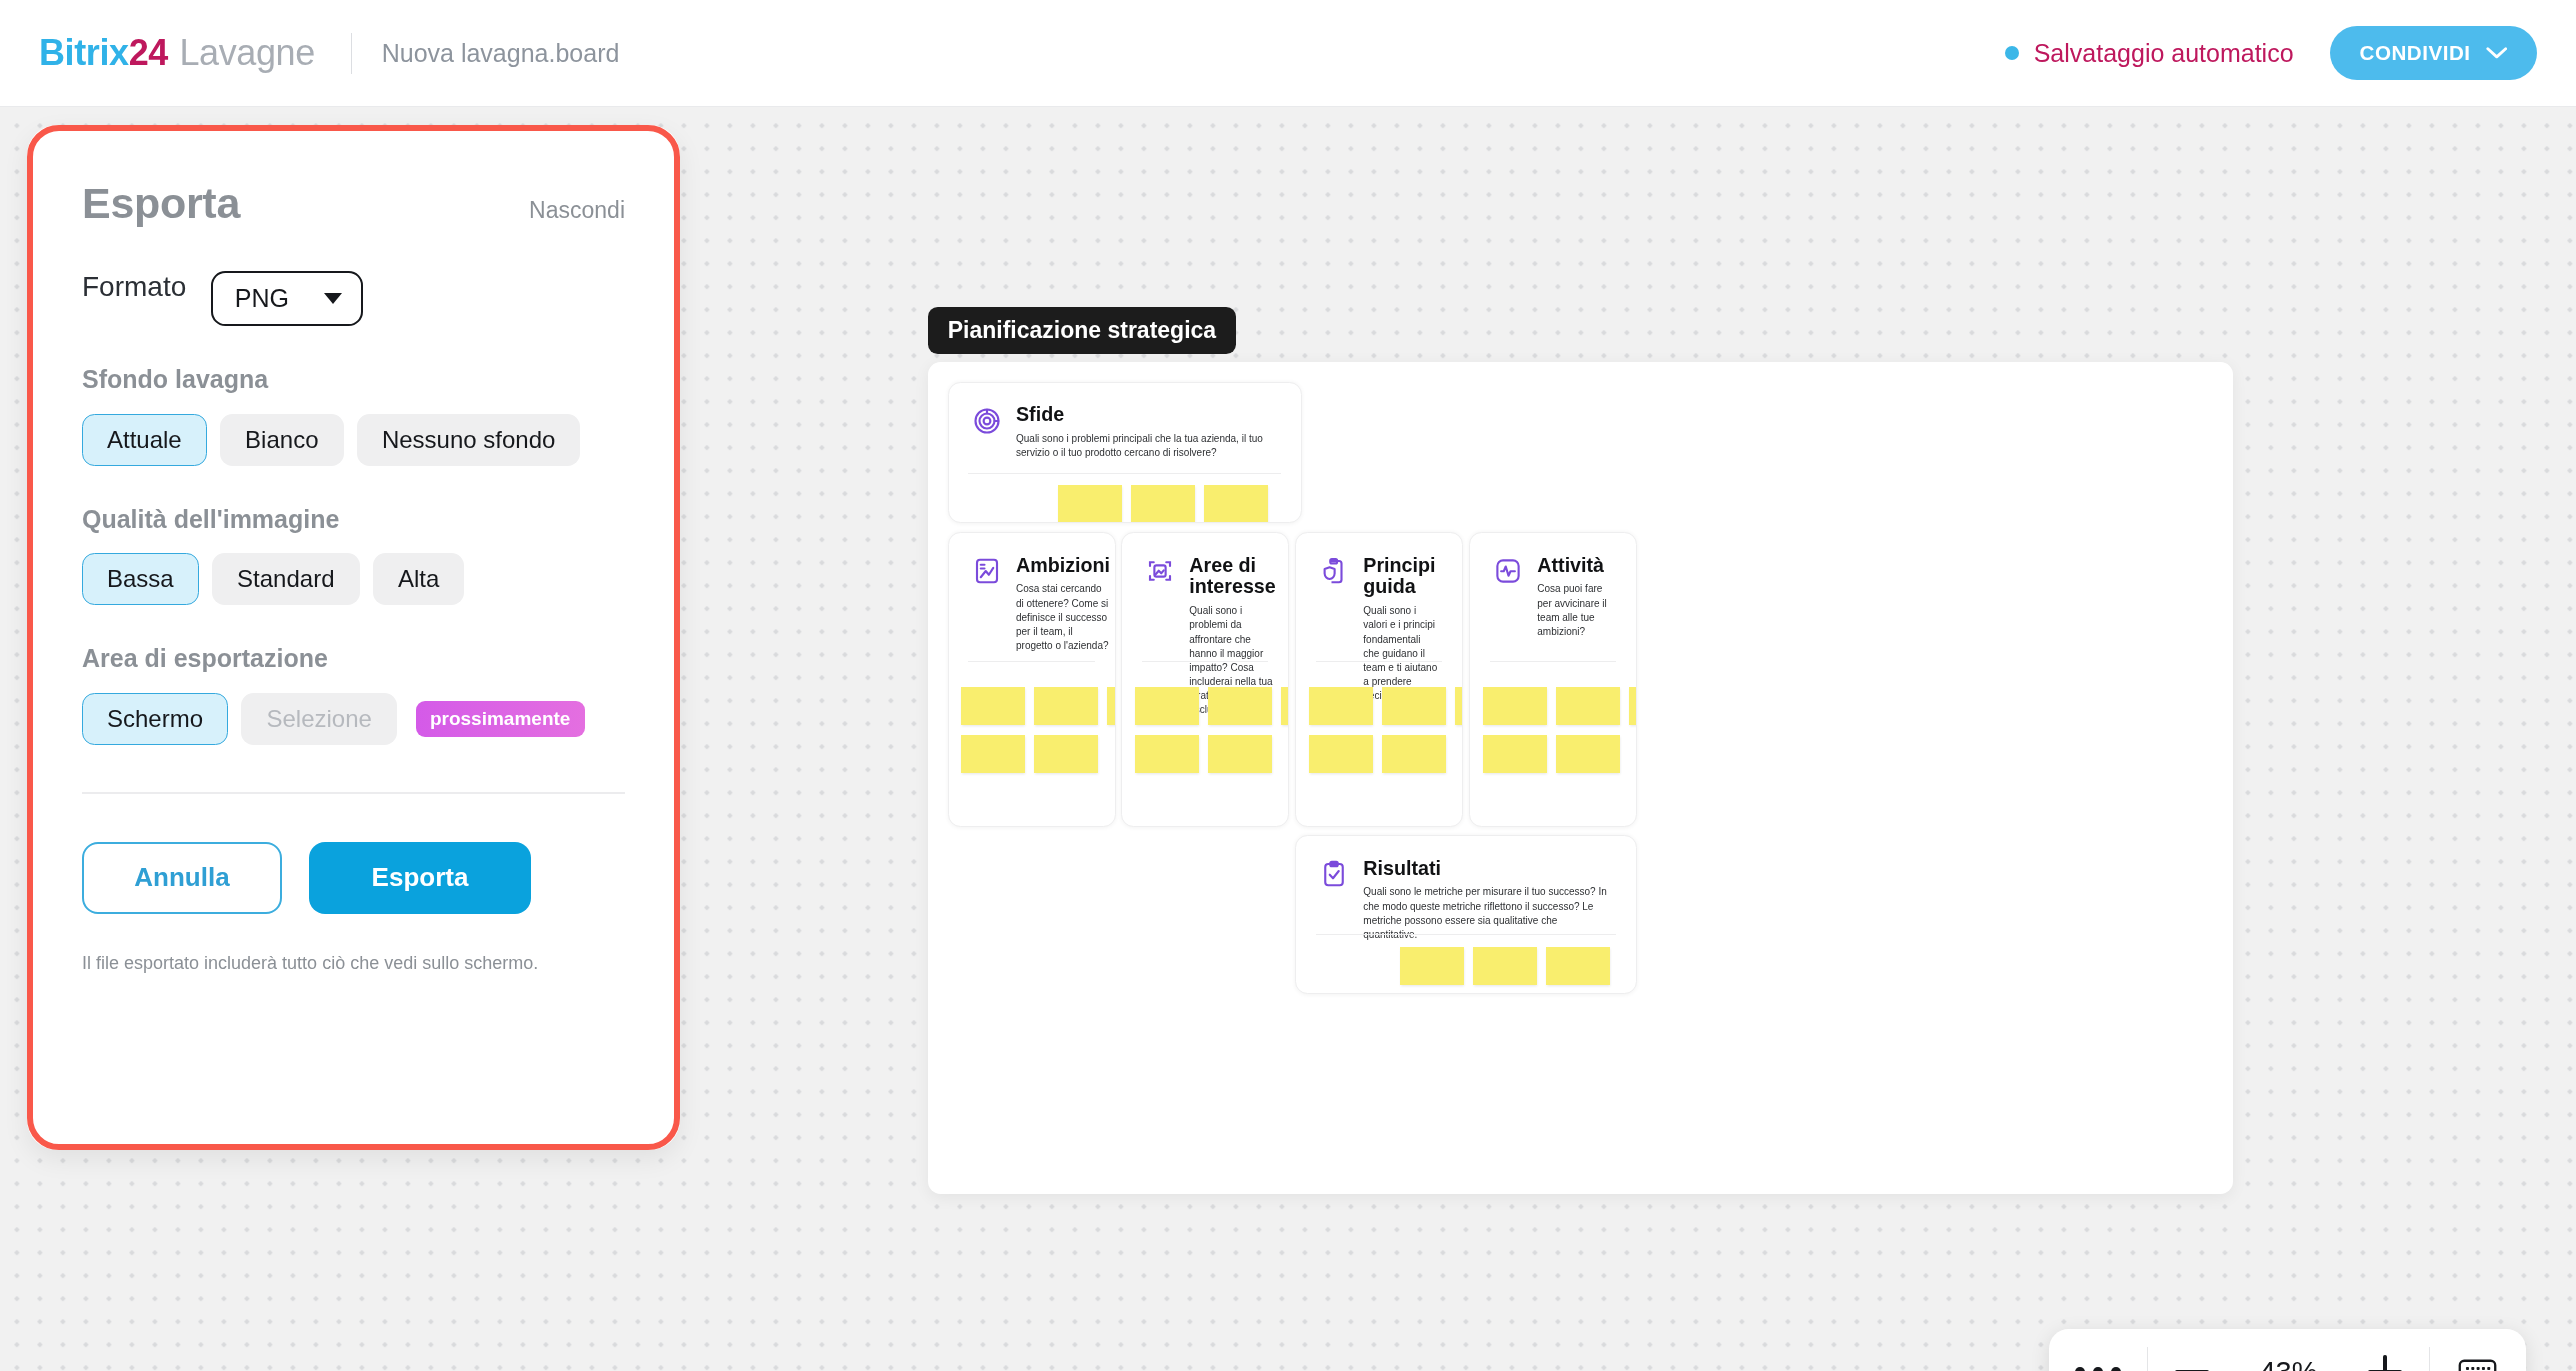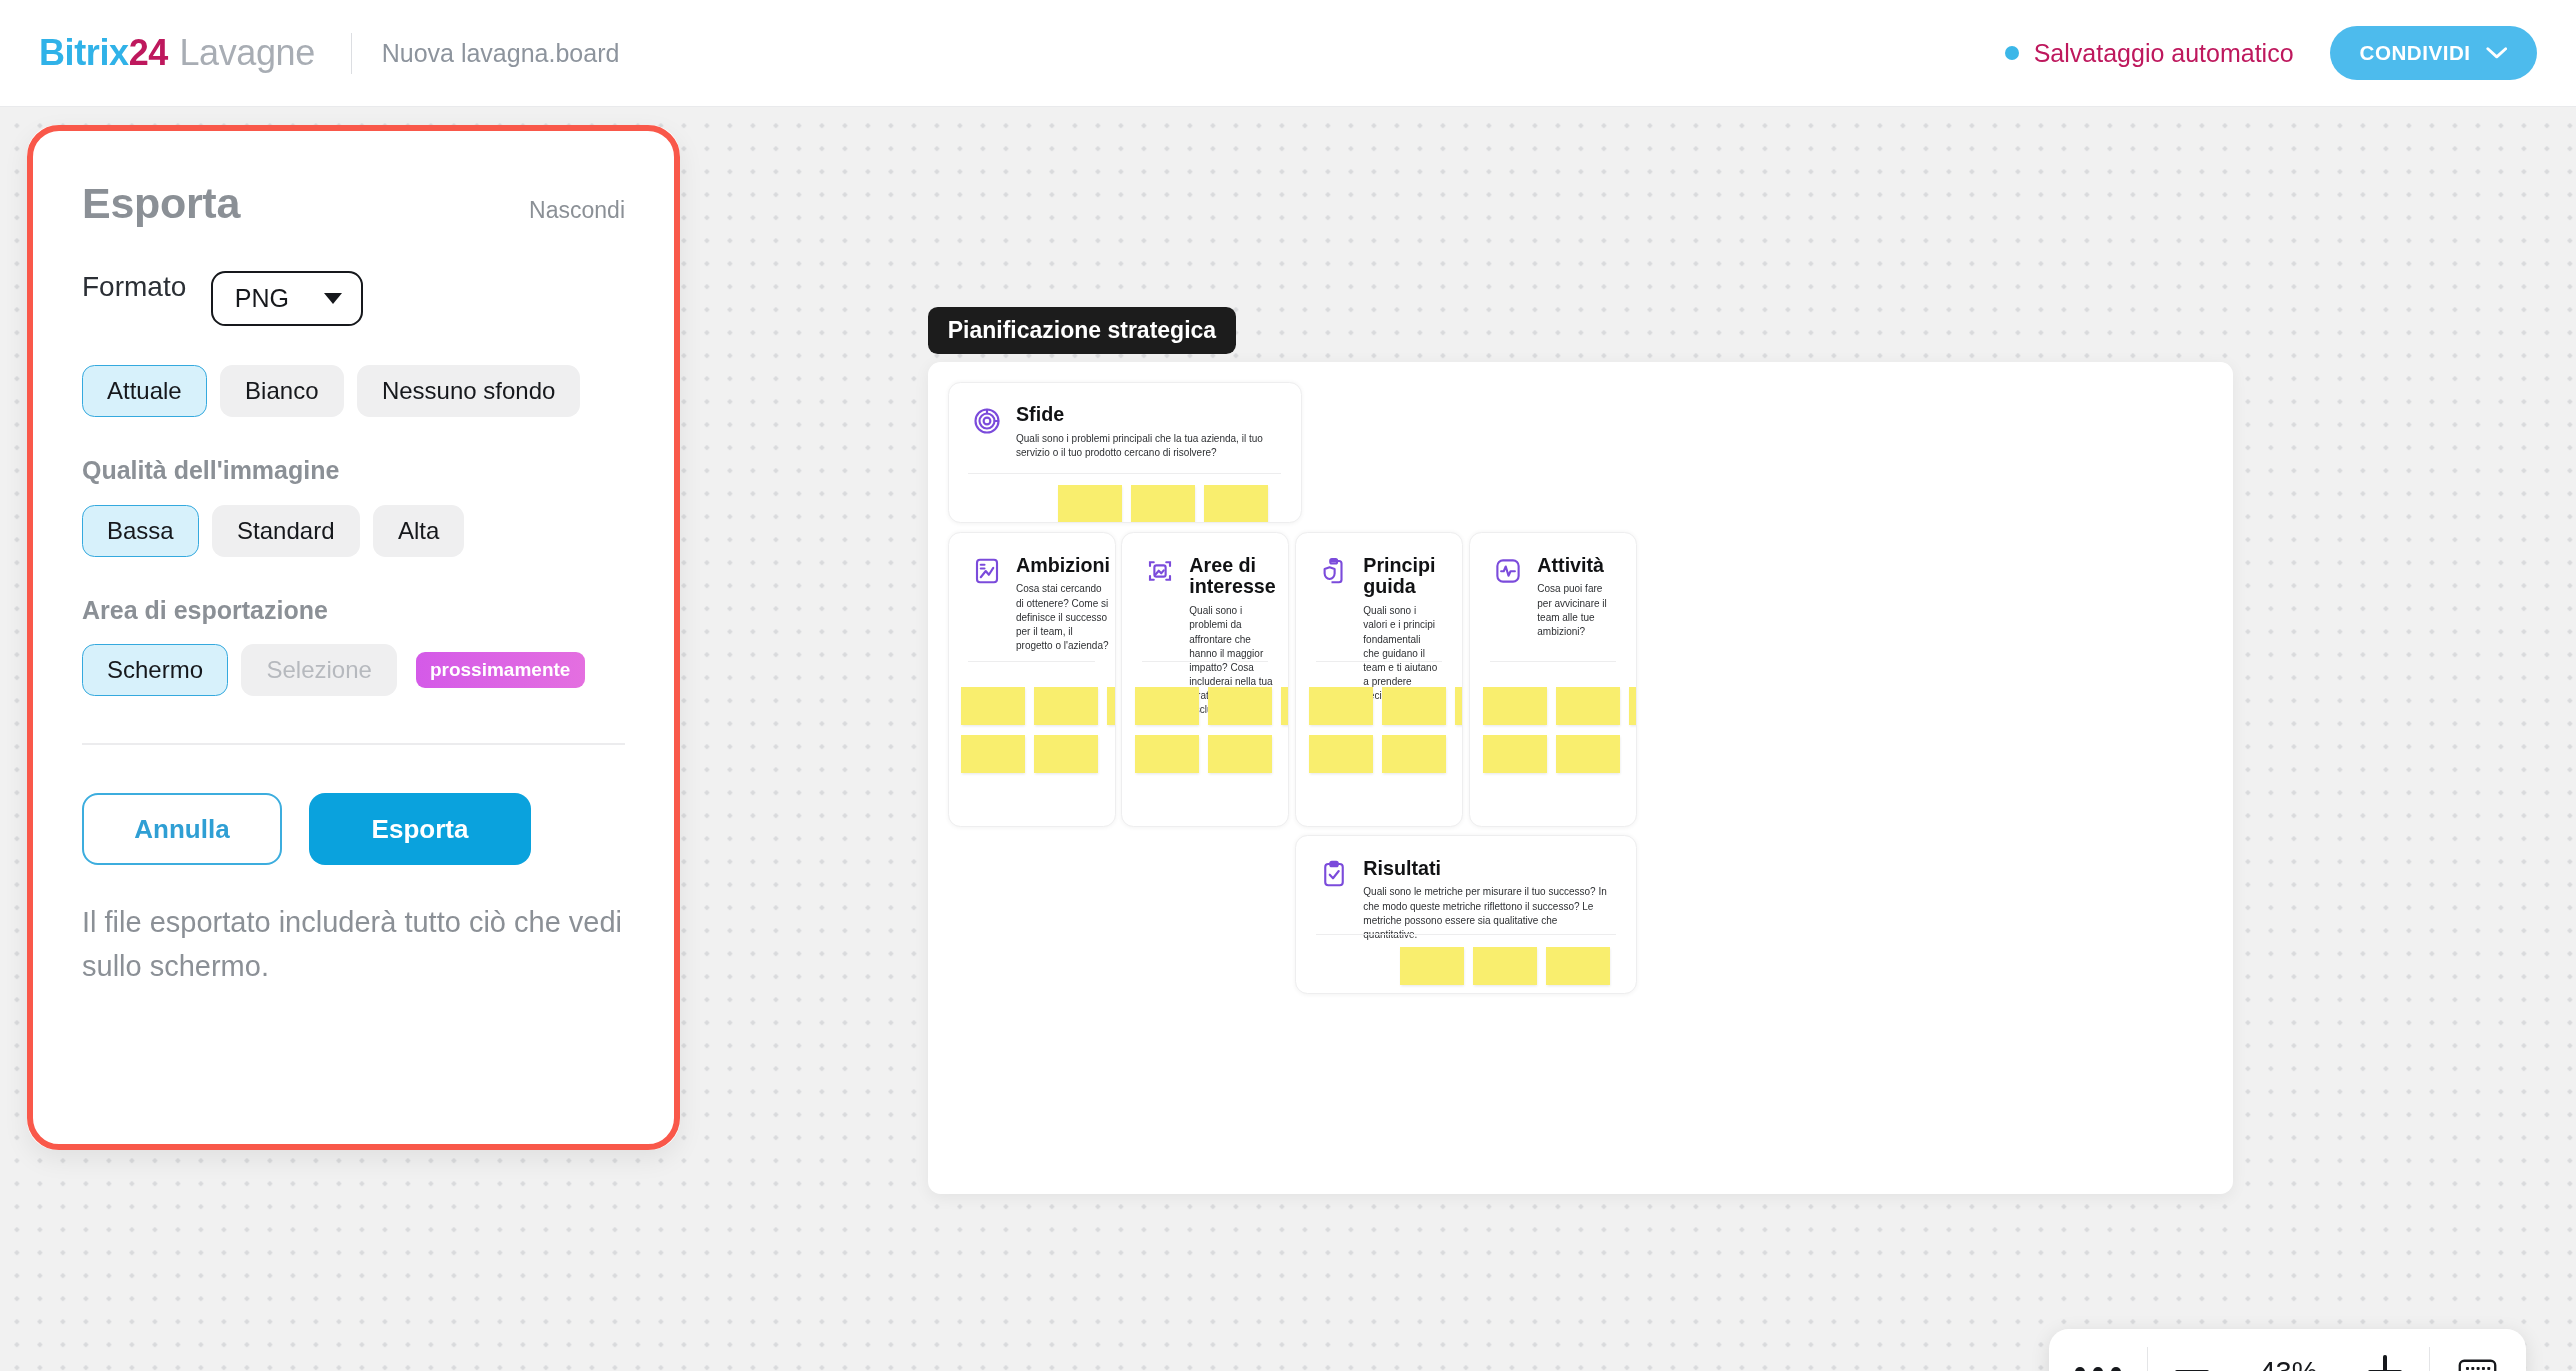--- a/index.html
+++ b/index.html
@@ -108,21 +108,21 @@
 
   .divider { height: 1.8px; background: #ececee; margin: 47px 0 0 0; }
   .actions { display: flex; gap: 27px; margin-top: 48px; }
   .btn {
     height: 72px; border-radius: 16px;
     display: flex; align-items: center; justify-content: center;
     font-size: 26px; font-weight: bold; cursor: pointer;
   }
   .btn-cancel { width: 200px; background: #ffffff; border: 2.7px solid #3cadde; color: #2f9fd4; }
   .btn-export { width: 222px; background: #0aa2dd; border: none; color: #ffffff; }
-  .export-note { margin-top: 36px; font-size: 29px; line-height: 1.5; color: #8b9096; max-width: 573px; }
+  .export-note { margin-top: 36px; font-size: 18px; line-height: 1.5; color: #8b9096; max-width: 573px; }
 
   
   .board-tag {
     position: absolute; left: 928px; top: 200px;
     background: #1c1c1c; color: #ffffff;
     font-size: 23px; font-weight: bold;
     padding: 9.8px 19.7px; border-radius: 9.8px;
     z-index: 5;
   }
   .board-frame {
@@ -208,20 +208,21 @@
 
       <div class="format-row">
         <div class="format-label">Formato</div>
         <div class="select-box">
           <span class="select-value">PNG</span>
           <span class="caret"></span>
         </div>
       </div>
 
       <div class="group">
+        <div class="group-title">Sfondo lavagna</div>
         <div class="chips">
           <div class="chip selected">
               <span>Attuale</span>
             </div>
           <div class="chip">
               <span>Bianco</span>
             </div>
           <div class="chip">
               <span>Nessuno sfondo</span>
             </div>

